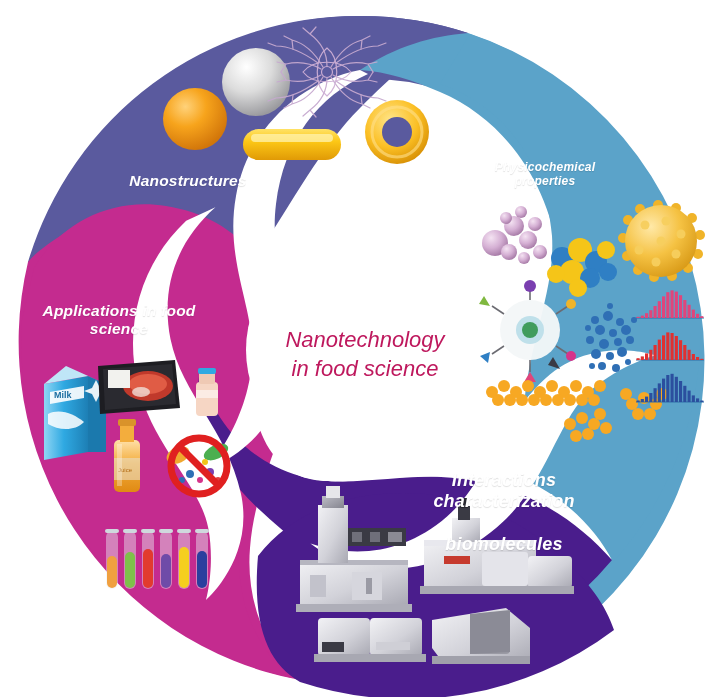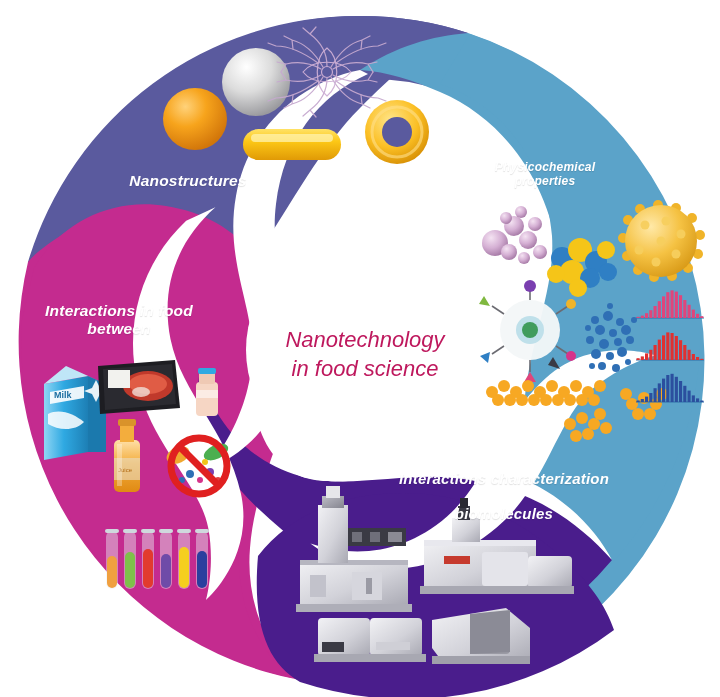--- a/index.html
+++ b/index.html
@@ -13,21 +13,21 @@
   svg.layer{position:absolute;left:0;top:0;width:720px;height:697px;}
   .labels{position:absolute;left:0;top:0;width:720px;height:614px;pointer-events:none;font-style:italic;}
   .lbl{
     position:absolute;color:#ffffff;font-weight:bold;
     text-align:center;line-height:1.18;letter-spacing:.2px;
     text-shadow:0 1px 1px rgba(0,0,0,.12);
   }
   #lbl-nano{left:88px;top:172px;width:200px;font-size:15.5px;}
   #lbl-phys{left:445px;top:160px;width:200px;font-size:12px;}
   #lbl-appl{left:8px;top:302px;width:222px;font-size:15.5px;}
-  #lbl-inte{left:390px;top:470px;width:228px;font-size:15px;}
+  #lbl-inte{left:390px;top:470px;width:228px;font-size:18px;}
   #center-text{
     position:absolute;left:245px;top:325px;width:240px;
     text-align:center;color:#be185d;font-size:22px;line-height:1.32;
     font-weight:400;
   }
   .ct-line{display:block;}
 </style>
 </head>
 <body>
 
@@ -540,22 +540,22 @@
 
   <div class="labels">
     <div class="lbl" id="lbl-nano">Nanostructures</div>
 
     <div class="lbl" id="lbl-phys">
       <span>Physicochemical</span><br>
       <span>properties</span>
     </div>
 
     <div class="lbl" id="lbl-appl">
-      <span>Interactions in food</span><br>
-      <span>between</span>
+      <span>Applications in food</span><br>
+      <span>science</span>
     </div>
 
     <div class="lbl" id="lbl-inte">
       <span>Interactions characterization</span><br>
       <br>
       <span>biomolecules</span>
     </div>
 
     <div id="center-text">
       <span class="ct-line">Nanotechnology</span>

